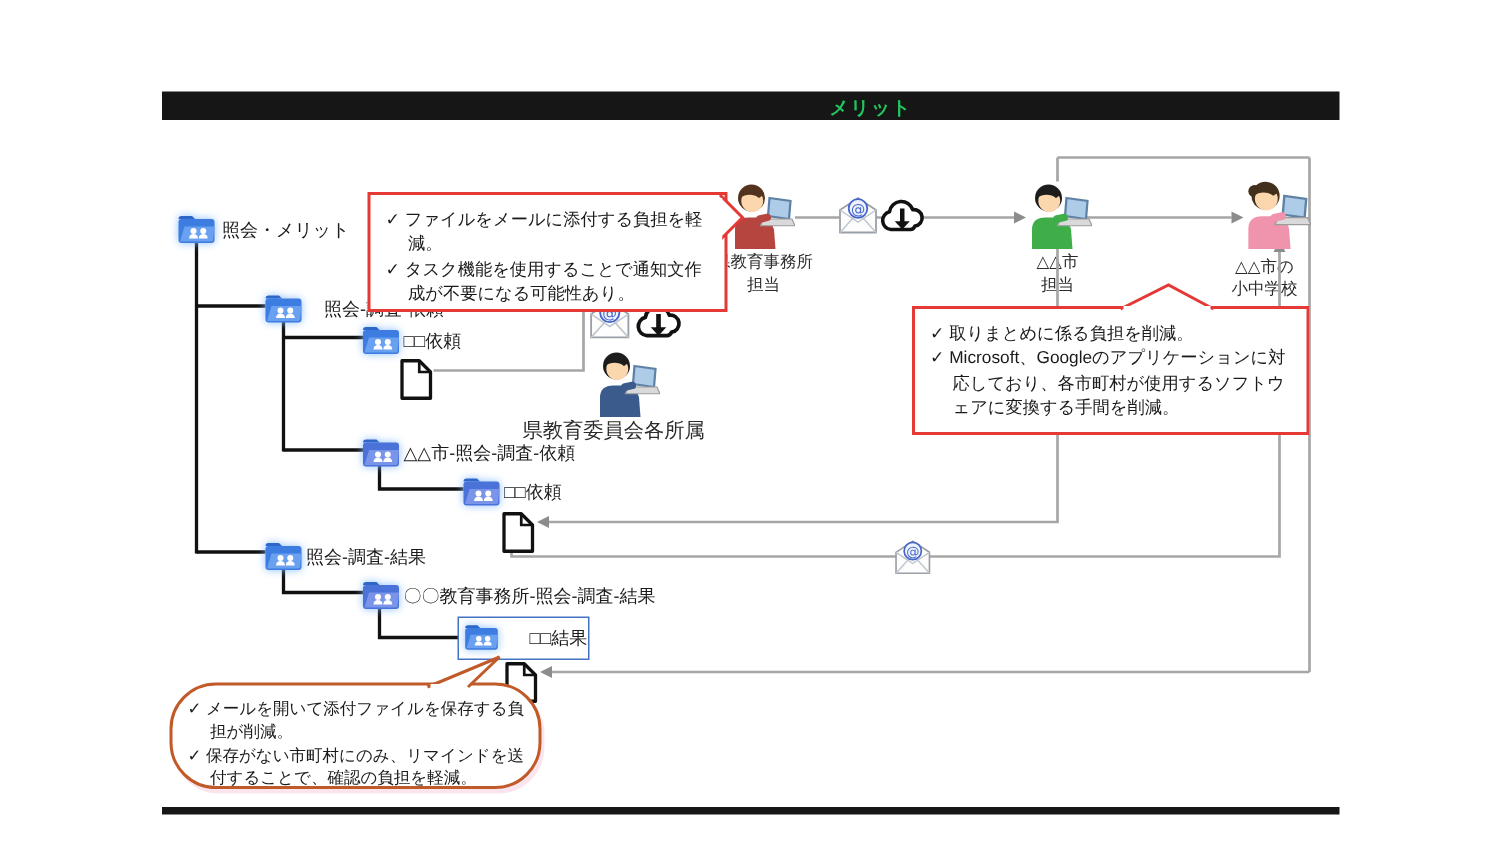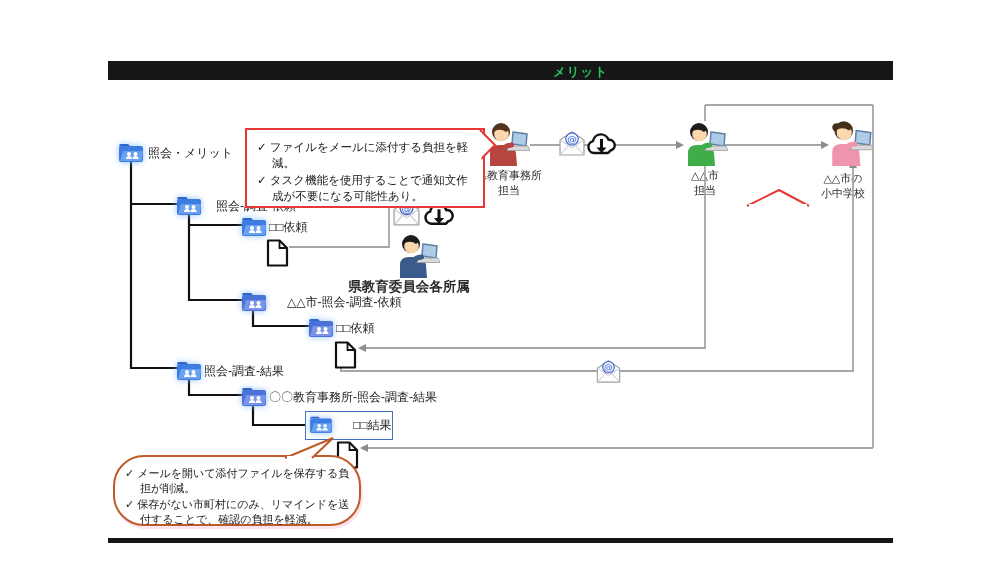--- a/index.html
+++ b/index.html
@@ -4,21 +4,21 @@
 <style>
   html,body{margin:0;padding:0;background:#fff;}
   body{font-family:"Liberation Sans","DejaVu Sans",sans-serif;color:#1a1a1a;}
   .stage{position:relative;width:1000px;height:562px;background:#fff;overflow:hidden;}
   .abs{position:absolute;}
   .title{font-size:17px;font-weight:bold;letter-spacing:.5px;}
   .hbar{background:#161616;color:#22c55e;}
   .hbar span{position:absolute;top:2.5px;font-size:12.5px;font-weight:bold;letter-spacing:1px;}
   .flabel{font-size:12px;white-space:nowrap;line-height:1;}
   .alabel{font-size:11px;text-align:center;white-space:pre-line;line-height:1.35;color:#2b2b2b;}
-  .alabel.big{font-size:13.5px;font-weight:bold;}
+  .alabel.big{font-size:13.5px;}
   .callout{background:#fff;border:2px solid #e53935;padding:9px 8px 6px 10px;font-size:11.5px;line-height:1.42;z-index:6;}
   .callout.orange{border-color:#c05a28;font-size:11px;line-height:1.4;box-shadow:2px 3px 0 rgba(248,215,230,.65);}
   .ci{padding-left:15px;text-indent:-15px;}
   .bluebox{border:1.6px solid #4472c4;background:#fff0;z-index:3;}
   .lines{position:absolute;left:0;top:0;z-index:1;}
   .icon{z-index:4;}
   .ptr{z-index:7;}
   .folder{z-index:3;filter:drop-shadow(0 0 3px rgba(130,185,255,.9));}
   .doc{z-index:3;}
   .person{z-index:4;}
@@ -109,21 +109,21 @@
 
   <svg class="abs folder" style="left:241px;top:291px;" width="26" height="21" viewBox="0 0 26 21">
     <path d="M1,4 q0,-2 2,-2 h7 l2,2 h-11 z" fill="#2f67c9"></path>
       <rect x="1" y="4" width="24" height="16" rx="2" fill="#4a72d8"></rect>
       <path d="M2,19 l3,-10 h20 l-1,9 q0,1 -2,1 z" fill="#7a94ea"></path>
     <circle cx="11" cy="12" r="2" fill="#fff"></circle>
       <path d="M8,17 a3,3 0 0 1 6,0 z" fill="#fff"></path>
       <circle cx="17.5" cy="12" r="2" fill="#fff"></circle>
       <path d="M14.5,17 a3,3 0 0 1 6,0 z" fill="#fff"></path>
   </svg>
-  <div class="abs flabel" style="left:269px;top:296px;padding-left:18px;">△△市-照会-調査-依頼</div>
+  <div class="abs flabel" style="left:269px;top:296px;">△△市-照会-調査-依頼</div>
 
   <svg class="abs folder" style="left:308px;top:317px;" width="26" height="21" viewBox="0 0 26 21">
     <path d="M1,4 q0,-2 2,-2 h7 l2,2 h-11 z" fill="#2f67c9"></path>
       <rect x="1" y="4" width="24" height="16" rx="2" fill="#4a72d8"></rect>
       <path d="M2,19 l3,-10 h20 l-1,9 q0,1 -2,1 z" fill="#7a94ea"></path>
     <circle cx="11" cy="12" r="2" fill="#fff"></circle>
       <path d="M8,17 a3,3 0 0 1 6,0 z" fill="#fff"></path>
       <circle cx="17.5" cy="12" r="2" fill="#fff"></circle>
       <path d="M14.5,17 a3,3 0 0 1 6,0 z" fill="#fff"></path>
   </svg>
@@ -254,20 +254,26 @@
     <div>
         <div class="ci">✓ ファイルをメールに添付する負担を軽減。</div>
         <div class="ci">✓ タスク機能を使用することで通知文作成が不要になる可能性あり。</div>
       </div>
   </div>
   <svg class="abs ptr" style="left:479px;top:126px;" width="20" height="40">
     <path d="M1,4 L16,19 L1,34" fill="#fff" stroke="#e53935" stroke-width="2"></path>
     <rect x="0" y="6" width="2.5" height="30" fill="#fff"></rect>
   </svg>
 
+  <div class="abs callout" style="left:608px;top:204px;width:243px;height:67px;">
+    <div>
+        <div class="ci">✓ 取りまとめに係る負担を削減。</div>
+        <div class="ci">✓ Microsoft、Googleのアプリケーションに対応しており、各市町村が使用するソフトウェアに変換する手間を削減。</div>
+      </div>
+  </div>
   <svg class="abs ptr" style="left:744px;top:186px;" width="68" height="22">
     <path d="M3,20 L35,4 L65,20" fill="#fff" stroke="#e53935" stroke-width="2"></path>
     <rect x="5" y="18" width="58" height="4" fill="#fff"></rect>
   </svg>
 
   <div class="abs callout orange" style="left:113px;top:455px;width:226px;height:52px;border-radius:31px;">
     <div>
         <div class="ci">✓ メールを開いて添付ファイルを保存する負担が削減。</div>
         <div class="ci">✓ 保存がない市町村にのみ、リマインドを送付することで、確認の負担を軽減。</div>
       </div>

